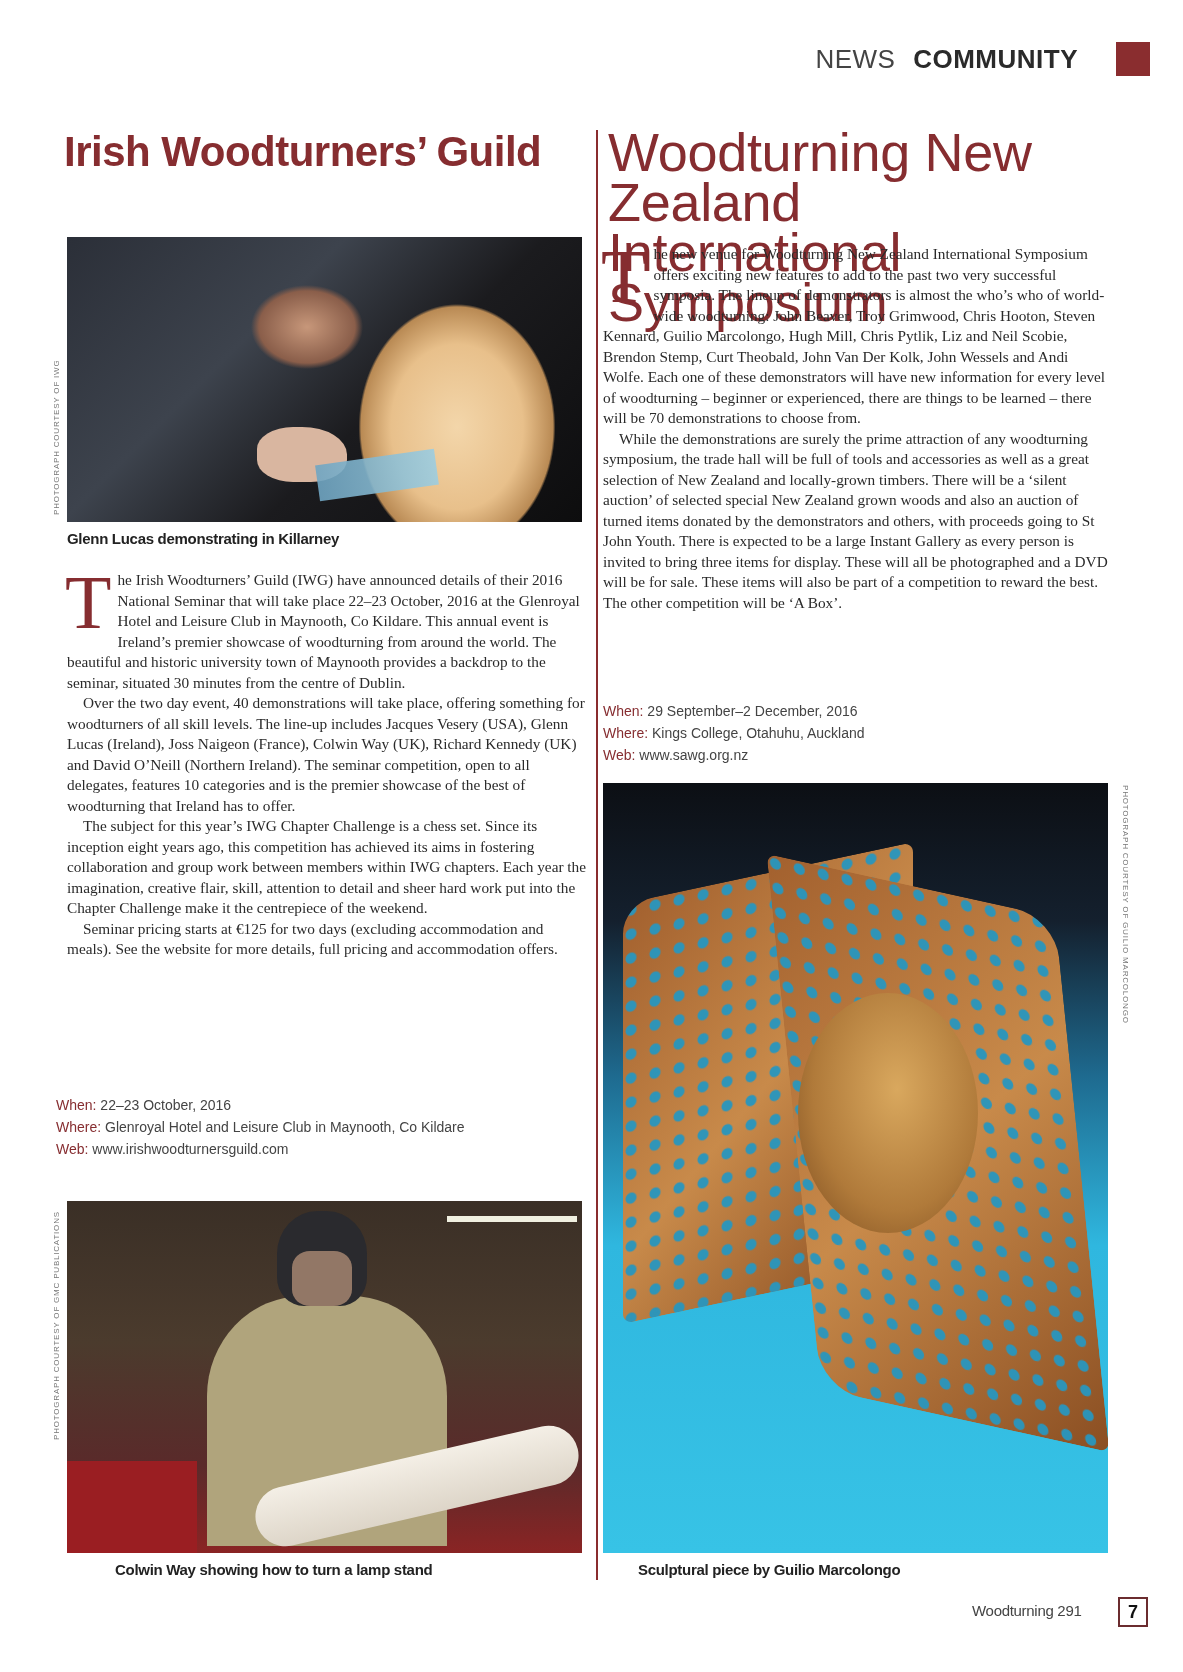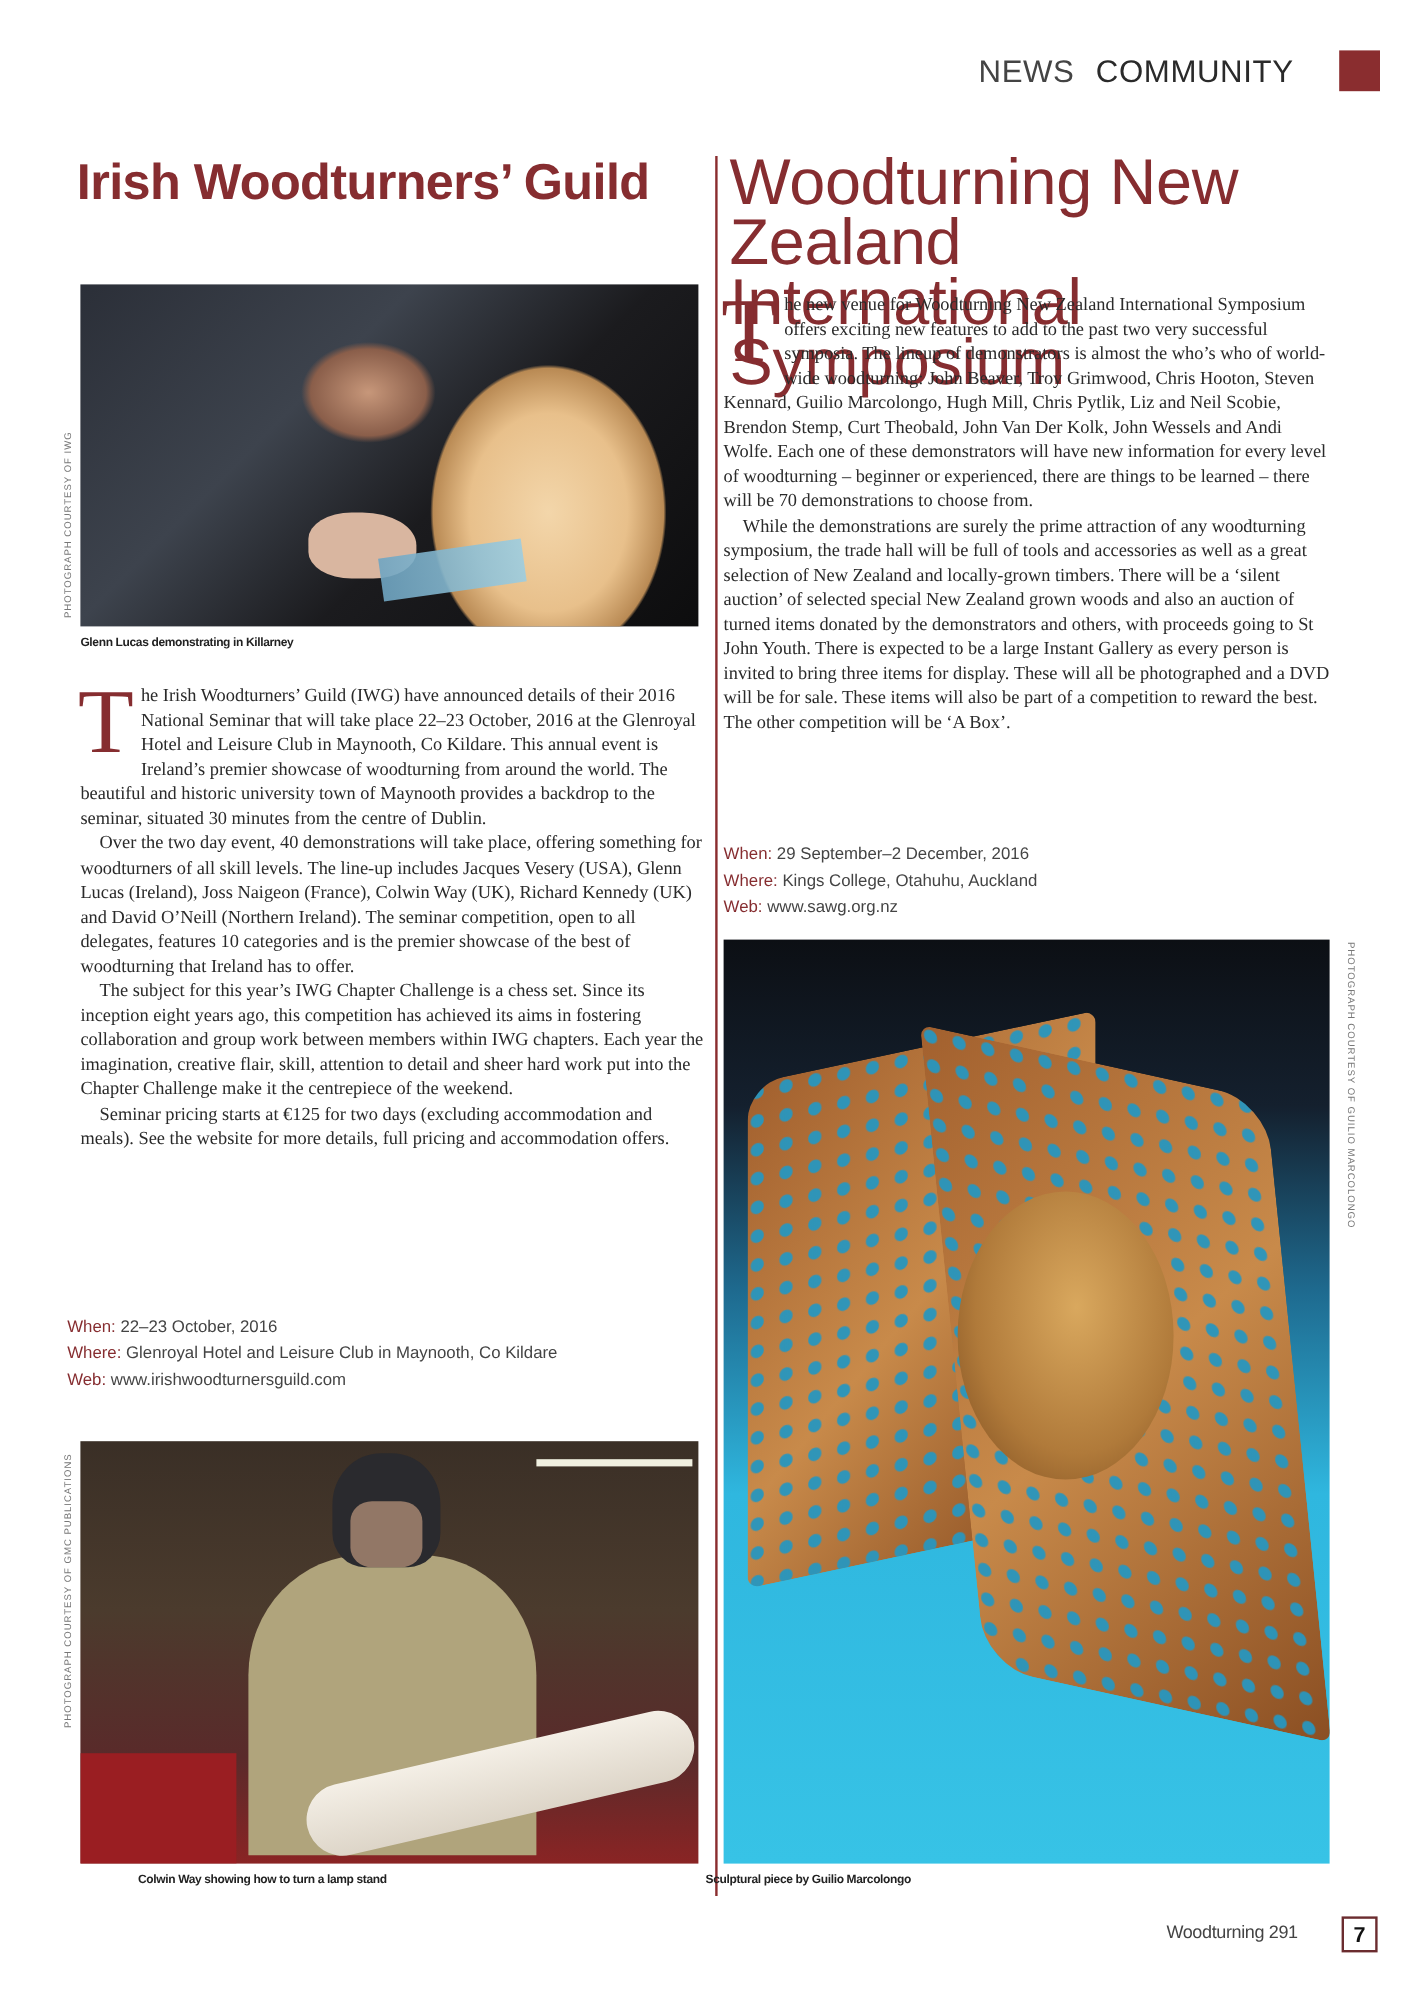--- a/index.html
+++ b/index.html
@@ -1,20 +1,20 @@
 <!DOCTYPE html>
 <html><head>
 <meta charset="utf-8">
 <style>
   html, body { margin:0; padding:0; background:#ffffff; }
   body { width:1183px; height:1672px; position:relative; overflow:hidden; font-family:"Liberation Sans", sans-serif; color:#222; }
 
   .section-header { position:absolute; top:44px; right:105px; font-size:26px; letter-spacing:0.5px; color:#333; }
   .section-header .news { font-weight:300; color:#444; margin-right:10px; }
-  .section-header .community { font-weight:normal; color:#2a2a2a; }
+  .section-header .community { font-weight:bold; color:#2a2a2a; }
   .section-swatch { position:absolute; top:42px; left:1116px; width:34px; height:34px; background:#8a2d2f; }
 
   .col-divider { position:absolute; left:596px; top:130px; width:2px; height:1450px; background:#8a2d2f; }
 
   .headline { position:absolute; color:#862d30; font-family:"Liberation Sans", sans-serif; line-height:50px; }
   .headline-left { left:64px; top:127px; font-size:42px; font-weight:bold; letter-spacing:-0.5px; }
   .headline-right { left:608px; top:127px; font-size:54px; font-weight:normal; letter-spacing:-0.3px; }
 
   .photo { position:absolute; overflow:hidden; }
   .photo1 { left:67px; top:237px; width:515px; height:285px;
@@ -43,24 +43,24 @@
       linear-gradient(135deg,#a2602e,#c88a4a 50%,#8a4e22); }
   .photo3 .wing1 { left:20px; top:90px; width:290px; height:420px; transform:skewY(-12deg); border-radius:30px 10px 30px 10px; }
   .photo3 .wing2 { left:190px; top:110px; width:290px; height:520px; transform:skewY(18deg) rotate(-6deg); border-radius:10px 40px 10px 40px; }
   .photo3 .bowl { position:absolute; left:195px; top:210px; width:180px; height:240px; border-radius:50%; background:radial-gradient(ellipse at 55% 40%, #d9a85e 0%, #b07a3a 60%, #7a4a1e 100%); }
 
   .credit { position:absolute; font-size:8px; color:#777; letter-spacing:0.8px; white-space:nowrap; transform-origin:left top; }
   .credit1 { left:52px; top:515px; transform:rotate(-90deg); }
   .credit2 { left:52px; top:1440px; transform:rotate(-90deg); }
   .credit3 { left:1130px; top:785px; transform:rotate(90deg); }
 
-  .caption { position:absolute; font-size:10px; font-weight:bold; color:#222; font-family:"Liberation Sans", sans-serif; letter-spacing:-0.3px; }
+  .caption { position:absolute; font-size:15px; font-weight:bold; color:#222; font-family:"Liberation Sans", sans-serif; letter-spacing:-0.3px; }
   .caption1 { left:67px; top:530px; }
   .caption2 { left:67px; top:1561px;margin-left:48px; }
-  .caption3 { left:588px; top:1561px; }
+  .caption3 { left:638px; top:1561px; }
 
   .body-text { position:absolute; font-family:"Liberation Serif", serif; font-size:15.3px; line-height:20.5px; color:#2a2a2a; text-align:left; }
   .body-left { left:67px; top:570px; width:520px; }
   .body-right { left:603px; top:244px; width:505px; }
   .body-text p { margin:0; text-indent:16px; }
   .body-text p.first { text-indent:0; }
   .dropcap { float:left; font-family:"Liberation Serif", serif; color:#862d30; font-size:76px; line-height:58px; margin:3px 6px 0 -2px; height:60px; }
 
   .info { position:absolute; font-family:"Liberation Sans", sans-serif; font-size:14px; line-height:22px; color:#444; font-weight:300; }
   .info-left { left:56px; top:1094px; }

